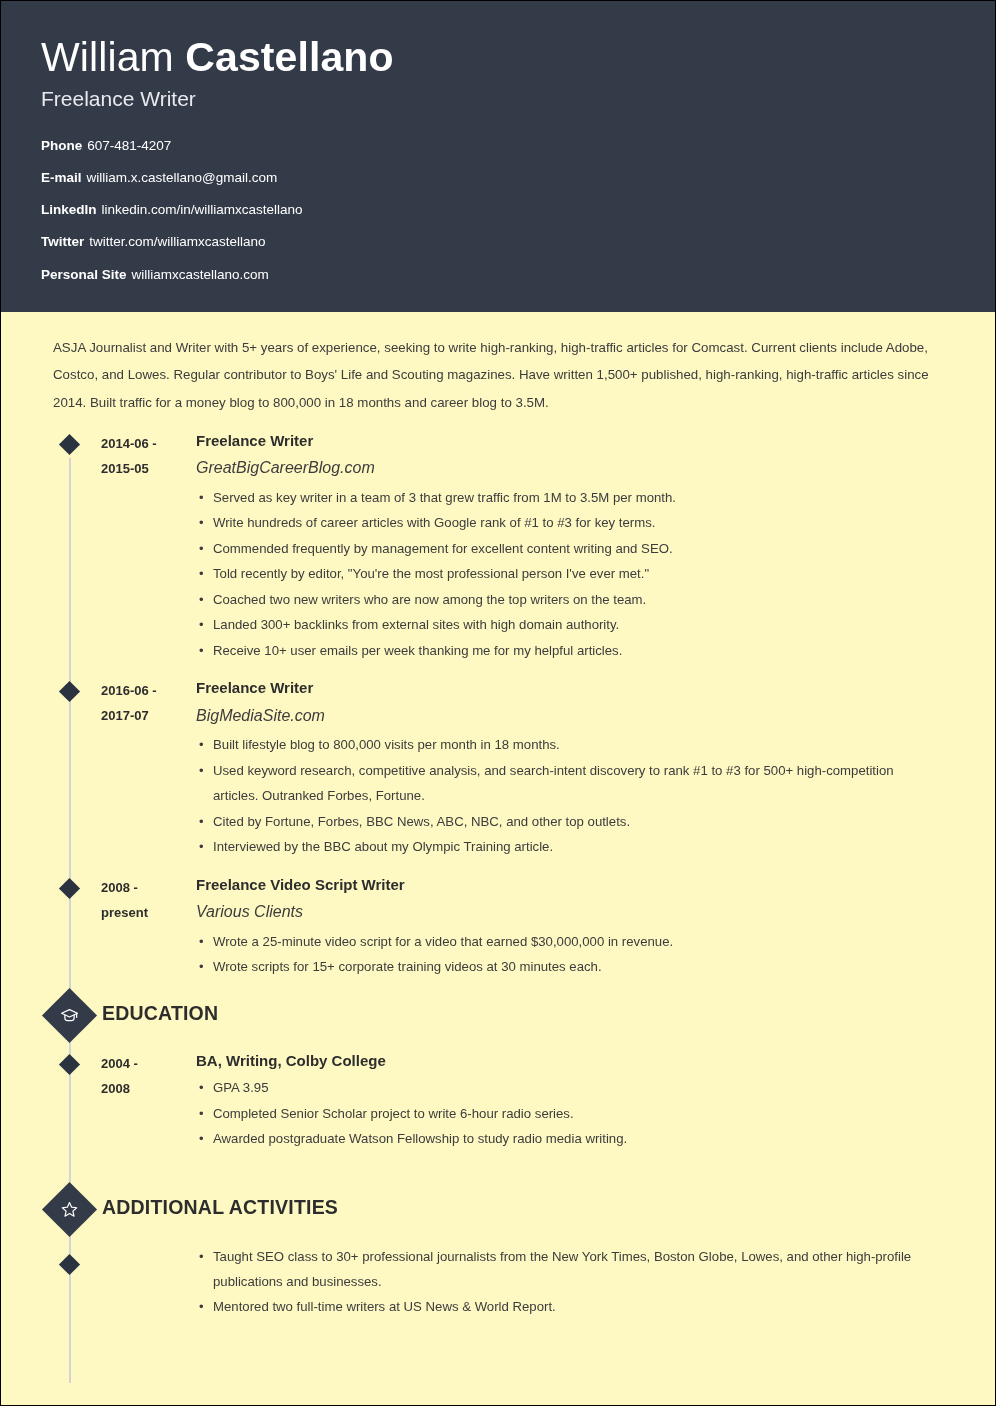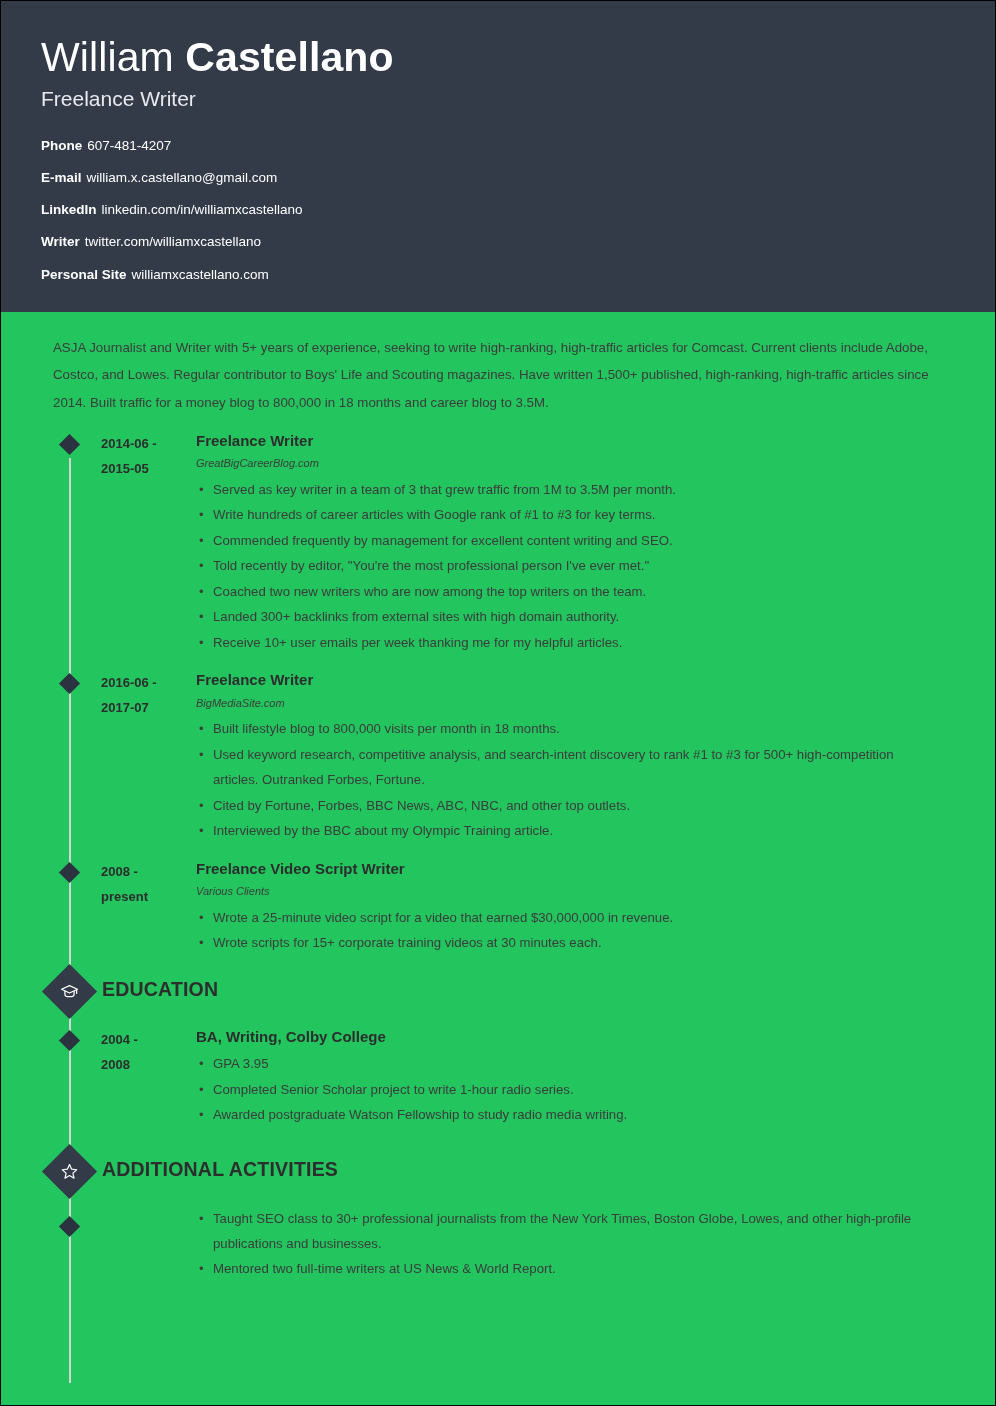--- a/index.html
+++ b/index.html
@@ -8,21 +8,21 @@
     width: 996px;
     height: 1406px;
     background: #ffffff;
     font-family: "Liberation Sans", "DejaVu Sans", sans-serif;
   }
 
   #resume-page {
     position: relative;
     width: 996px;
     height: 1406px;
-    background: #22c55e;
+    background: #fef9c3;
     border: 1px solid #000000;
     overflow: hidden;
   }
 
   
   #header {
     background: #333a48;
     padding: 34px 40px 28px 40px;
     height: 311px;
   }
@@ -158,21 +158,21 @@
 
   .entry-title {
     font-size: 15px;
     font-weight: 700;
     color: #2d2d2d;
     line-height: 1.5;
     margin-bottom: 3px;
   }
 
   .entry-sub {
-    font-size: 11px;
+    font-size: 16px;
     font-style: italic;
     color: #3c3c3c;
     line-height: 1.6;
     margin-bottom: 4px;
   }
 
   ul.bullets {
     list-style: none;
     margin: 0;
     padding: 0;
@@ -212,21 +212,21 @@
       <div class="contact-row">
         <span class="c-label">Phone</span><span class="c-value">607-481-4207</span>
       </div>
       <div class="contact-row">
         <span class="c-label">E-mail</span><span class="c-value">william.x.castellano@gmail.com</span>
       </div>
       <div class="contact-row">
         <span class="c-label">LinkedIn</span><span class="c-value">linkedin.com/in/williamxcastellano</span>
       </div>
       <div class="contact-row">
-        <span class="c-label">Writer</span><span class="c-value">twitter.com/williamxcastellano</span>
+        <span class="c-label">Twitter</span><span class="c-value">twitter.com/williamxcastellano</span>
       </div>
       <div class="contact-row">
         <span class="c-label">Personal Site</span><span class="c-value">williamxcastellano.com</span>
       </div>
     </div>
   </div>
 
   <div id="body-area">
 
     <p id="summary">ASJA Journalist and Writer with 5+ years of experience, seeking to write high-ranking, high-traffic articles for Comcast. Current clients include Adobe, Costco, and Lowes. Regular contributor to Boys' Life and Scouting magazines. Have written 1,500+ published, high-ranking, high-traffic articles since 2014. Built traffic for a money blog to 800,000 in 18 months and career blog to 3.5M.</p>
@@ -314,29 +314,29 @@
           <div class="entry-diamond"></div>
           <div class="entry-grid">
             <div class="entry-date">
               <div>2004 -</div>
               <div>2008</div>
             </div>
             <div class="entry-main">
               <div class="entry-title">BA, Writing, Colby College</div>
               <ul class="bullets">
                 <li>GPA 3.95</li>
-                <li>Completed Senior Scholar project to write 1-hour radio series.</li>
+                <li>Completed Senior Scholar project to write 6-hour radio series.</li>
                 <li>Awarded postgraduate Watson Fellowship to study radio media writing.</li>
               </ul>
             </div>
           </div>
         </div>
       </div>
 
-      <div class="section-block" style="margin-top:22px;">
+      <div class="section-block" style="margin-top:36px;">
         <div class="section-head">
           <div class="section-diamond">
             <svg width="19" height="19" viewBox="0 0 24 24" fill="none" stroke="#ffffff" stroke-width="1.5" stroke-linejoin="round">
               <path d="M12 3.2 l2.7 5.9 6.4 0.7 -4.8 4.3 1.4 6.3 -5.7 -3.3 -5.7 3.3 1.4 -6.3 -4.8 -4.3 6.4 -0.7 Z"></path>
             </svg>
           </div>
           <div class="section-title">ADDITIONAL ACTIVITIES</div>
         </div>
 
         <div class="entry activities">

